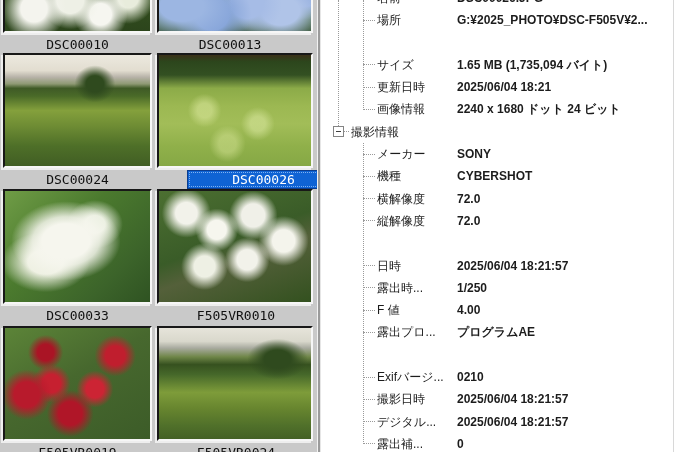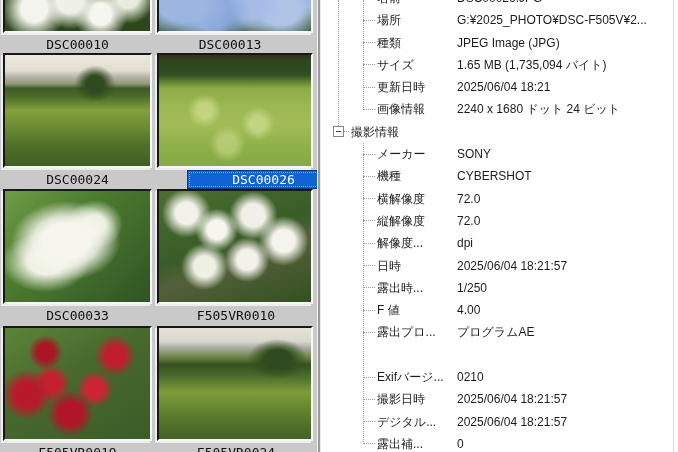--- a/index.html
+++ b/index.html
@@ -84,21 +84,21 @@
     position:absolute;left:321px;top:0;width:384px;height:452px;
     background:#ffffff;overflow:hidden;font-size:12px;color:#1c1c1c;
   }
   .vline{position:absolute;width:0;border-left:1px dotted #9a9a9a;}
   .vline.root{left:17px;top:0;height:126px;}
   .vline.ga{left:42px;top:0;height:110px;}
   .vline.gb{left:42px;top:143px;height:301px;}
   .trow{position:absolute;left:0;width:357px;height:22.3px;line-height:22.3px;white-space:nowrap;}
   .stub{position:absolute;left:42px;top:10.6px;width:12px;border-top:1px dotted #9a9a9a;}
   .tlab{position:absolute;left:56px;width:79px;overflow:hidden;white-space:nowrap;}
-  .tval{position:absolute;left:136px;white-space:nowrap;}
+  .tval{position:absolute;left:136px;white-space:nowrap;font-weight:bold;}
   .expander{
     position:absolute;left:12px;top:5.6px;width:9px;height:9px;
     background:#fff;border:1px solid #848484;
   }
   .expander .minus{
     position:absolute;left:2px;top:4px;width:5px;height:1px;background:#404040;
   }
   .hstub{position:absolute;left:23px;top:10.6px;width:5px;border-top:1px dotted #9a9a9a;}
   .hlab{position:absolute;left:30px;white-space:nowrap;}
   .right-edge{position:absolute;left:673px;top:0;width:1px;height:452px;background:#d8d8d8;}
@@ -179,25 +179,20 @@
     <div class="trow" style="top:-13.2px">
 
       <span class="tlab">名前</span>
       <span class="tval">DSC00026.JPG</span>
     </div>
     <div class="trow" style="top:9.2px">
       <span class="stub"></span>
       <span class="tlab">場所</span>
       <span class="tval">G:¥2025_PHOTO¥DSC-F505V¥2...</span>
     </div>
-    <div class="trow" style="top:31.5px">
-      <span class="stub"></span>
-      <span class="tlab">種類</span>
-      <span class="tval">JPEG Image (JPG)</span>
-    </div>
     <div class="trow" style="top:53.8px">
       <span class="stub"></span>
       <span class="tlab">サイズ</span>
       <span class="tval">1.65 MB (1,735,094 バイト)</span>
     </div>
     <div class="trow" style="top:76.1px">
       <span class="stub"></span>
       <span class="tlab">更新日時</span>
       <span class="tval">2025/06/04 18:21</span>
     </div>
@@ -228,25 +223,20 @@
     <div class="trow" style="top:187.6px">
       <span class="stub"></span>
       <span class="tlab">横解像度</span>
       <span class="tval">72.0</span>
     </div>
     <div class="trow" style="top:209.9px">
       <span class="stub"></span>
       <span class="tlab">縦解像度</span>
       <span class="tval">72.0</span>
     </div>
-    <div class="trow" style="top:232.2px">
-      <span class="stub"></span>
-      <span class="tlab">解像度...</span>
-      <span class="tval">dpi</span>
-    </div>
     <div class="trow" style="top:254.5px">
       <span class="stub"></span>
       <span class="tlab">日時</span>
       <span class="tval">2025/06/04 18:21:57</span>
     </div>
     <div class="trow" style="top:276.8px">
       <span class="stub"></span>
       <span class="tlab">露出時...</span>
       <span class="tval">1/250</span>
     </div>

